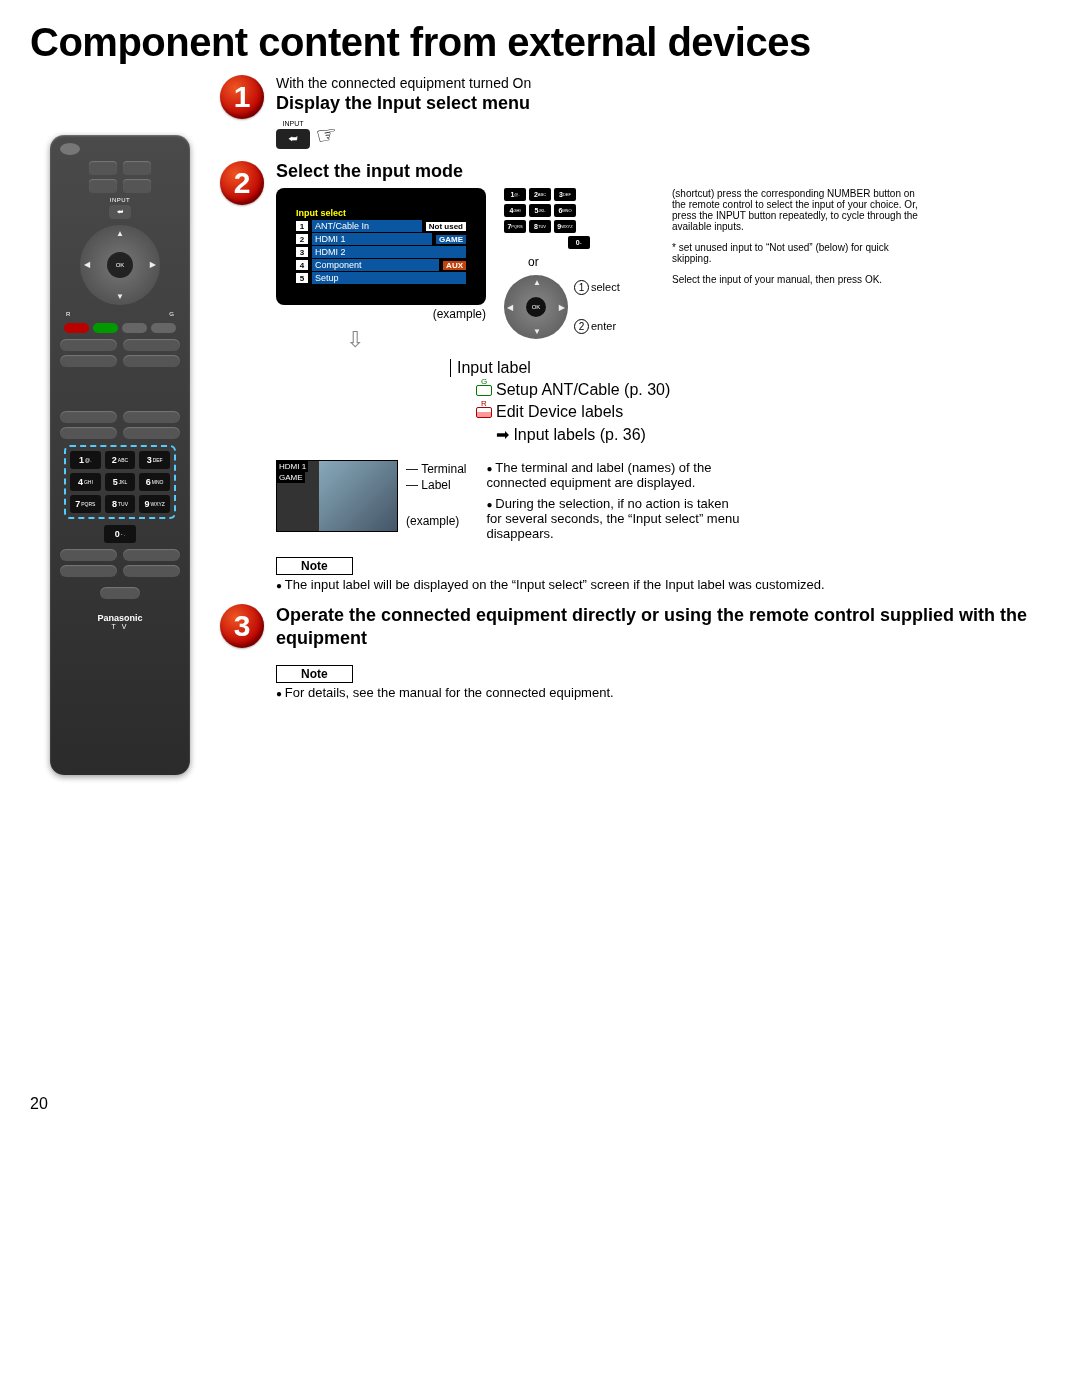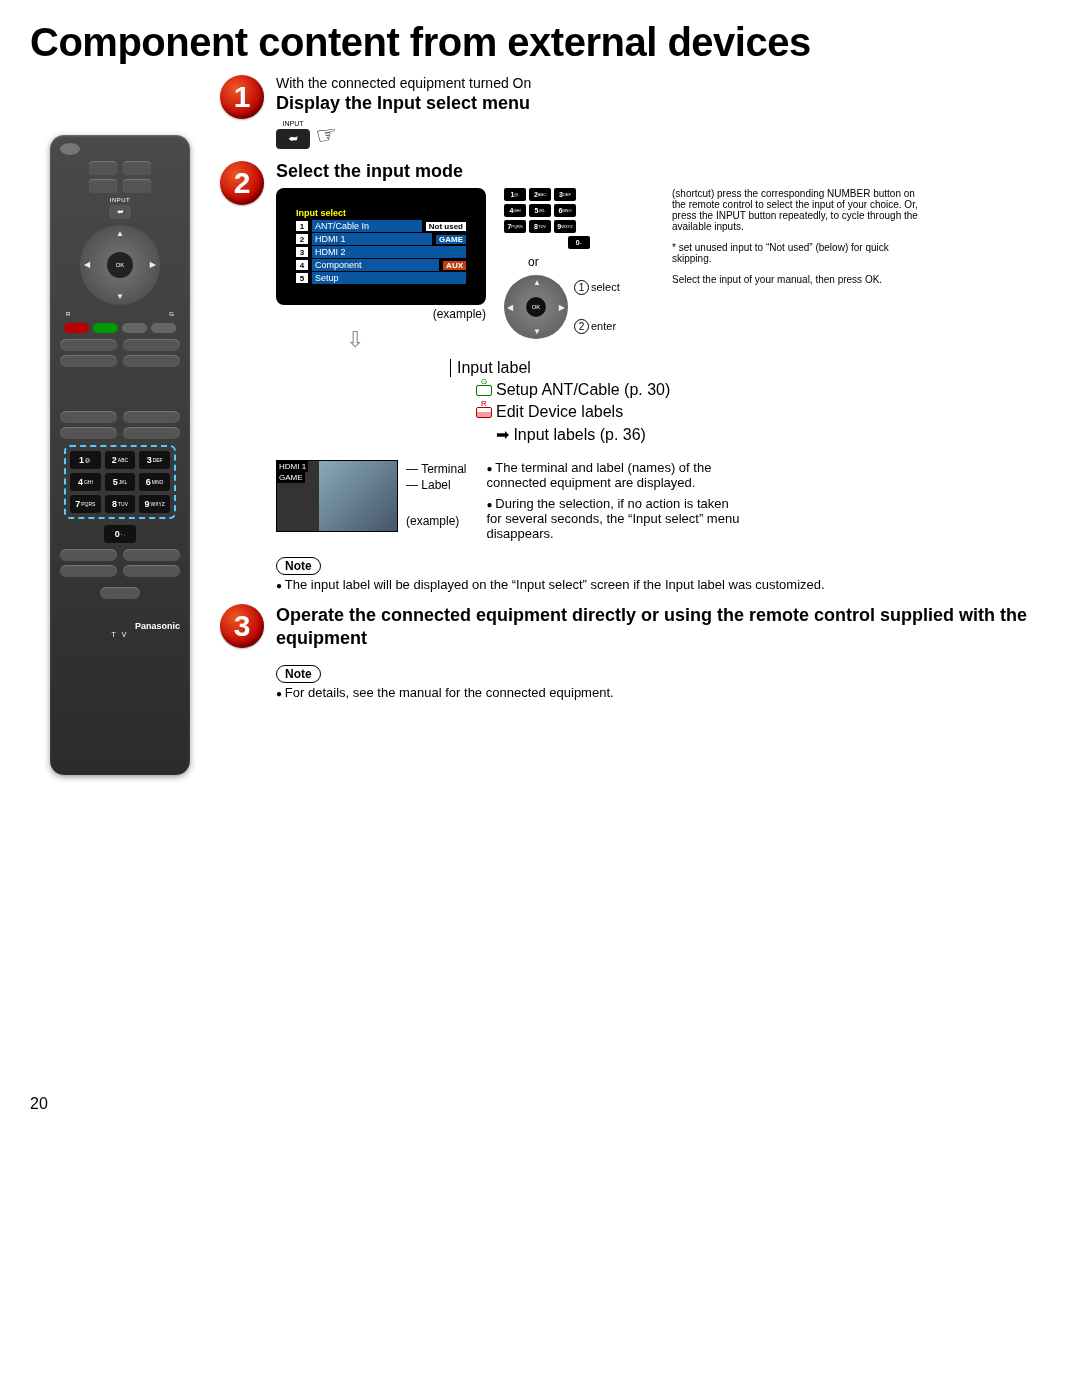--- a/index.html
+++ b/index.html
@@ -81,21 +81,21 @@
     border:2px dashed #5cf; padding:4px; border-radius:6px;
   }
   .num {
     background:#111; color:#fff; border-radius:3px; height:18px;
     display:flex; align-items:center; justify-content:center;
     font-weight:bold; font-size:9px;
   }
   .num sub{font-size:5px; font-weight:normal; margin-left:1px;}
   .zero-row{display:flex; justify-content:center; margin:4px 0;}
   .zero{ width:32px;}
-  .brand { text-align:right; font-weight:bold; font-size:9px; margin-top:22px;}
+  .brand { text-align:center; font-weight:bold; font-size:9px; margin-top:14px;}
   .brand-sub{ text-align:center; font-size:7px; letter-spacing:2px;}
 
   
   .steps { flex:1; }
   .step { position:relative; margin-bottom:12px;}
   .bignum {
     width:44px;height:44px;border-radius:50%;
     background:radial-gradient(circle at 35% 30%,#e52,#b00 70%);
     color:#fff; font-weight:900; font-size:30px;
     display:flex;align-items:center;justify-content:center;
@@ -168,22 +168,22 @@
   .tv-thumb .bar{background:#000;color:#fff;font-size:8px;padding:1px 2px;
     position:absolute; left:0;}
   .tv-thumb .t1{top:0;} .tv-thumb .t2{top:11px;}
   .tv-thumb .img{position:absolute;right:0;top:0;bottom:0;width:78px;
     background:linear-gradient(135deg,#8ab,#456);}
   .thumb-lbls{font-size:12px;}
   .thumb-lbls div{margin:2px 0;}
   .bullets2{width:260px;font-size:13px;}
   .bullets2 li{margin-bottom:6px;}
   .note-pill{
-    display:inline-block;border:1px solid #000;border-radius:9px;
-    padding:1px 8px; font-size:12px; font-weight:bold; margin:10px 0 2px;
+    display:inline-block;border:1px solid #000;border-radius:0;
+    padding:1px 24px; font-size:12px; font-weight:bold; margin:10px 0 2px;
   }
   .note-text{font-size:13px; margin:2px 0 10px 0;}
   .page-footer{margin-top:320px; font-size:16px;}
   ul.b{list-style:none;padding:0;margin:0;}
   ul.b li::before{content:"● "; font-size:10px;}
 </style>
 </head>
 <body>
 
 <h1 class="page-title">Component content from external devices</h1>

